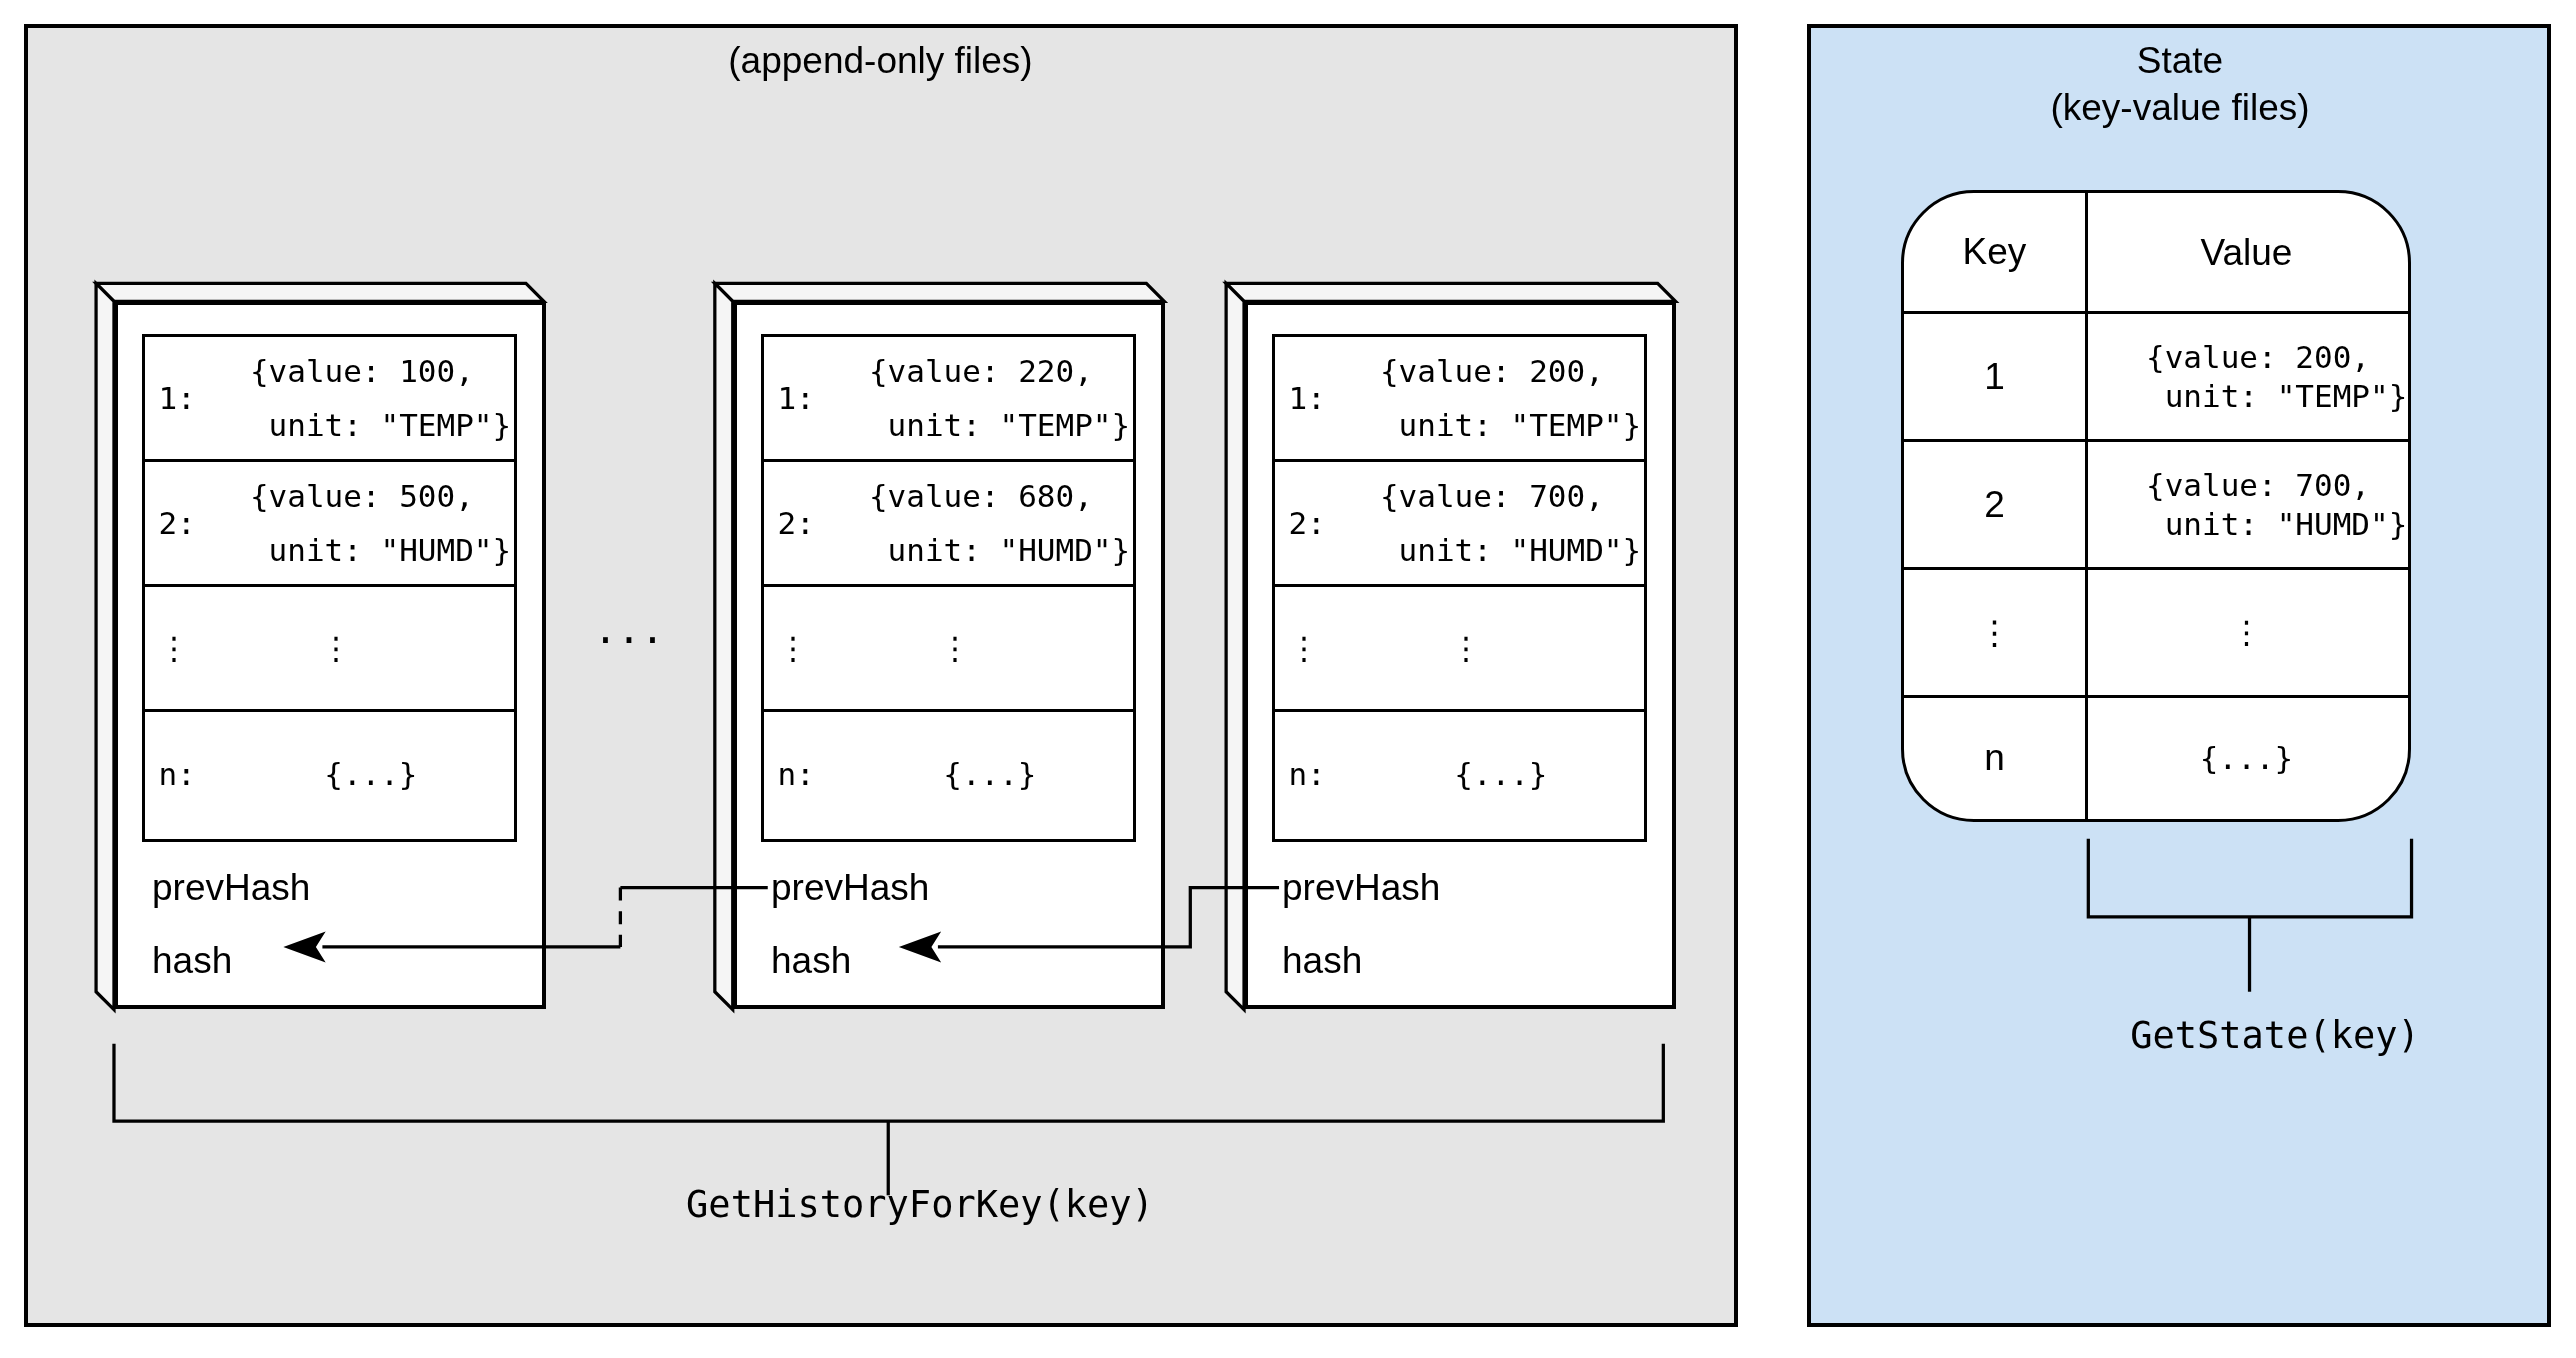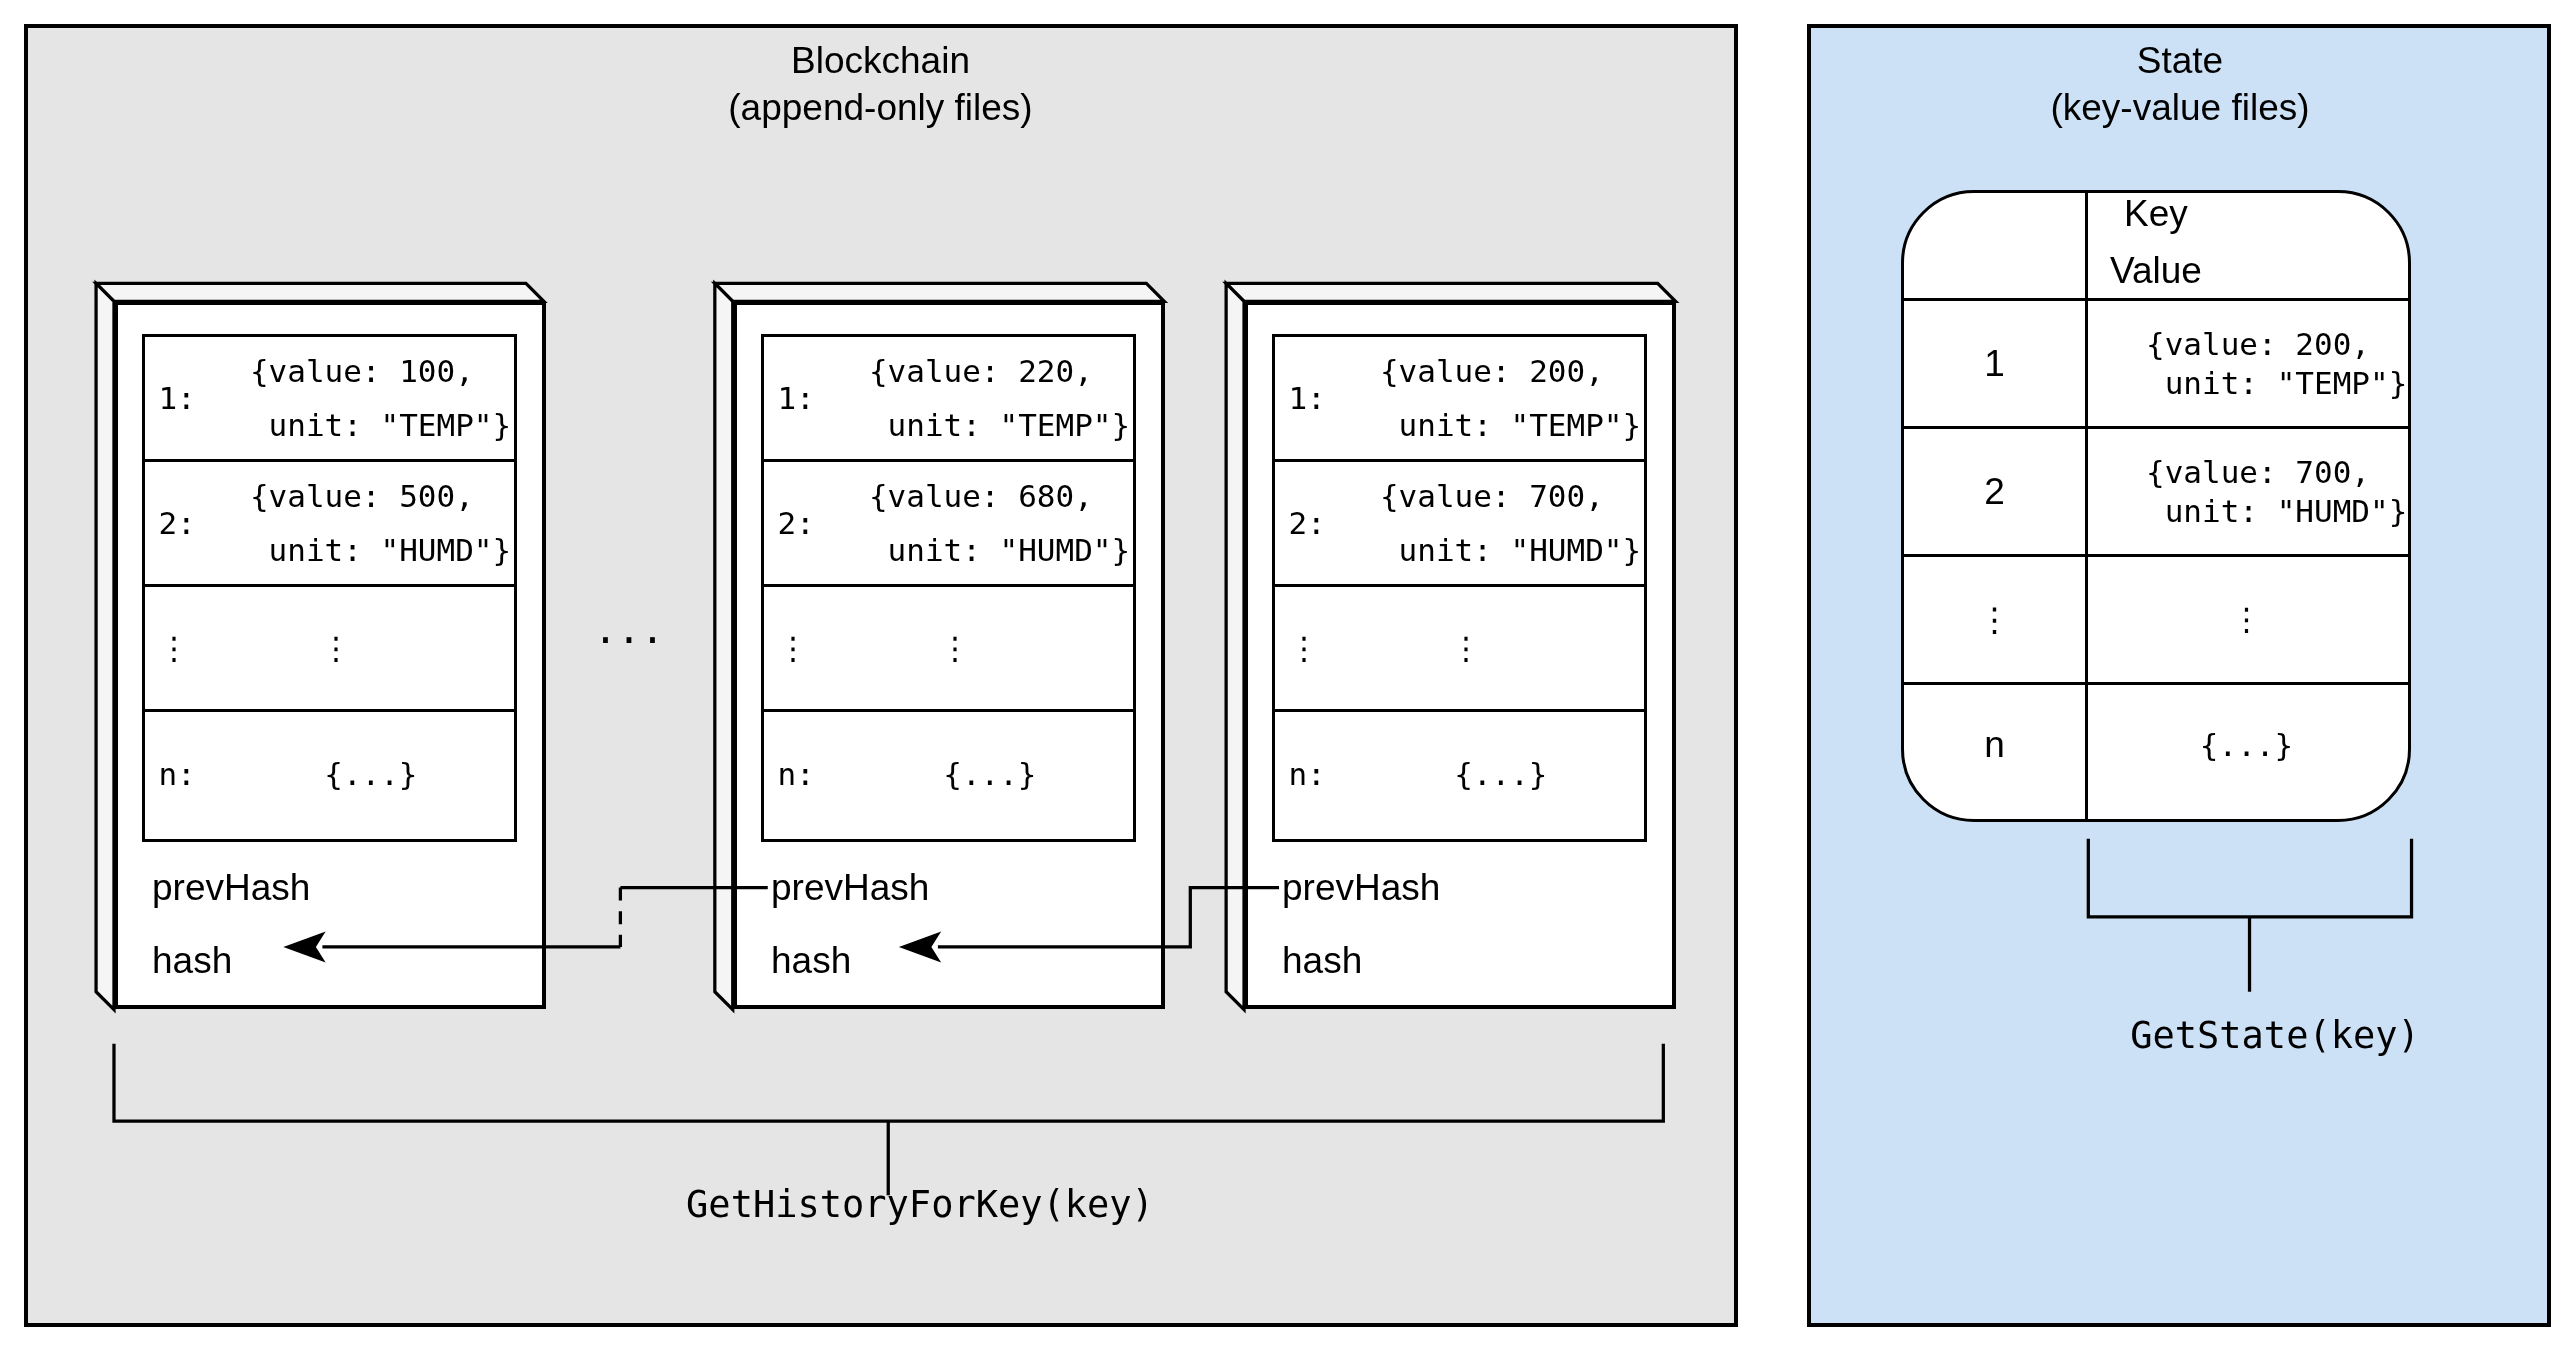--- a/index.html
+++ b/index.html
@@ -44,41 +44,40 @@
   .fn-label{position:absolute;text-align:center;font-family:"DejaVu Sans Mono",monospace;
             font-size:37px;line-height:46px;z-index:6;}
   .fn-history{left:513px;width:814px;top:1182px;}
   .fn-getstate{left:2031px;width:488px;top:1013px;}
 
   .state-table{position:absolute;left:1901px;top:190px;width:510px;height:632px;
                background:#fff;border:3.3px solid #000;border-radius:73px;box-sizing:border-box;
                overflow:hidden;z-index:2;}
   .col-divider{position:absolute;left:181px;top:0;bottom:0;width:3.3px;background:#000;}
   .strow{display:flex;align-items:center;box-sizing:border-box;border-bottom:3.3px solid #000;}
-  .strow.header{height:108px;flex-direction:column;}
+  .strow.header{height:121px;}
   .strow.body{height:128px;}
   .strow.last{height:120px;border-bottom:none;}
   .skey{width:181px;text-align:center;font-size:37px;flex-shrink:0;}
   .skey.dots{font-family:"DejaVu Sans Mono",monospace;font-size:33px;}
   .sval{flex:1;margin:16px;font-family:"DejaVu Sans Mono",monospace;font-size:31px;
         line-height:39px;white-space:pre;padding-left:45px;}
   .sval.hdr{font-family:"Liberation Sans",sans-serif;font-size:37px;text-align:center;
             padding-left:0;}
   .sval.center{text-align:center;padding-left:0;}
 </style>
 </head>
 <body>
 
 <div class="canvas">
 
   <div class="panel panel-blockchain"></div>
   <div class="panel panel-state"></div>
 
   <div class="panel-title bc-title" style="z-index:4;">
-    <div>Blockchain</div>
     <div>(append-only files)</div>
   </div>
   <div class="panel-title st-title" style="z-index:4;">
     <div>State</div>
     <div>(key-value files)</div>
   </div>
 
   <svg class="layer depth-layer" viewBox="0 0 3164 1669">
     <polygon class="depth-face" points="140,370 118,348 646,348 668,370"></polygon>
     <polygon class="depth-face" points="140,370 118,348 118,1218 140,1240"></polygon>

